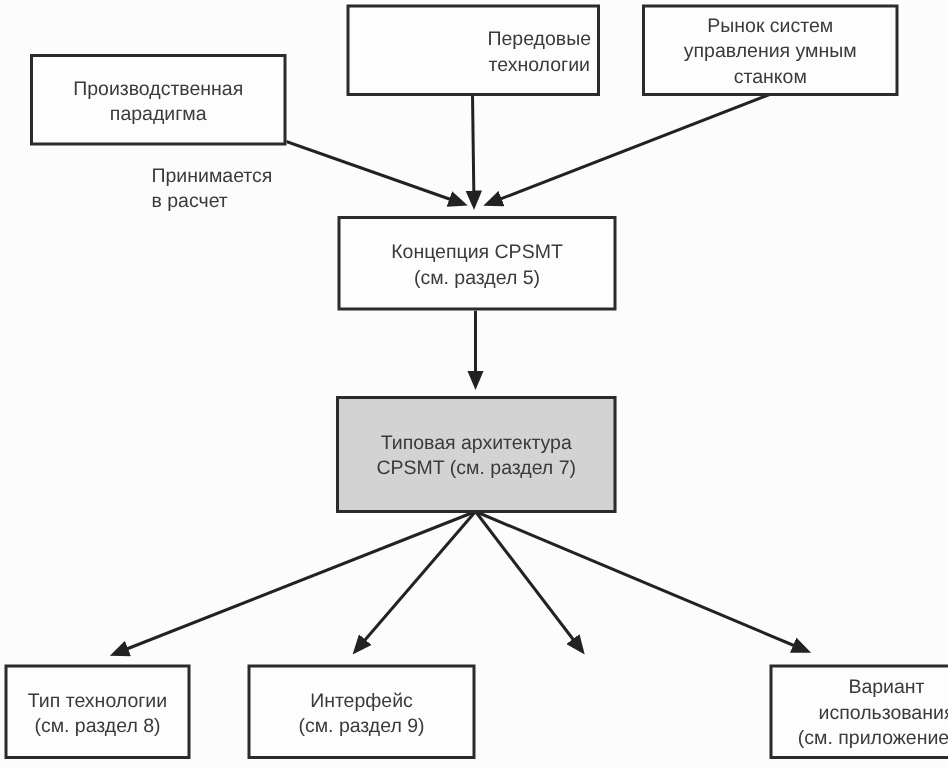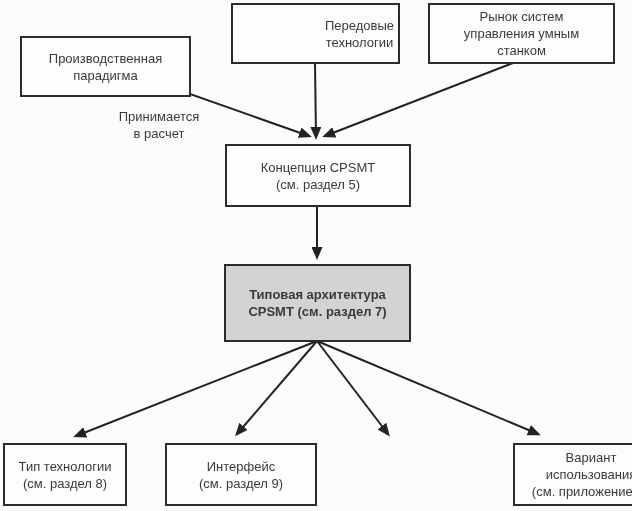--- a/index.html
+++ b/index.html
@@ -35,25 +35,23 @@
     display: block;
     text-align: center;
     font-size: 13px;
     line-height: 17px;
     color: #3a3a3a;
     white-space: pre-line;
     padding: 2px 4px;
   }
   .node.highlight {
     background: #d3d3d3;
-    font-weight: bold;
   }
   .edge-label {
     position: absolute;
-    text-align: center;
     font-size: 13px;
     line-height: 17px;
     color: #3a3a3a;
     white-space: pre-line;
   }
 </style>
 </head>
 <body>
 
 <div class="canvas">
@@ -77,21 +75,21 @@
   <div class="node" style="left:20px; top:4px; width:171px; height:61px;margin-top:32px;">
     <span class="node-label">Производственная
 парадигма</span>
   </div>
 
   <div class="node" style="left:231px; top:3px; width:169px; height:61px;justify-content:flex-end;">
     <span class="node-label">Передовые
 технологии</span>
   </div>
 
-  <div class="node" style="left:428px; top:3px; width:187px; height:61px;">
+  <div class="node" style="left:428px; top:3px; width:171px; height:61px;">
     <span class="node-label">Рынок систем
 управления умным
 станком</span>
   </div>
 
   <div class="edge-label" style="left:101px; top:108px; width:116px;">Принимается
 в расчет</div>
 
   <div class="node" style="left:225px; top:144px; width:186px; height:63px;">
     <span class="node-label">Концепция CPSMT

